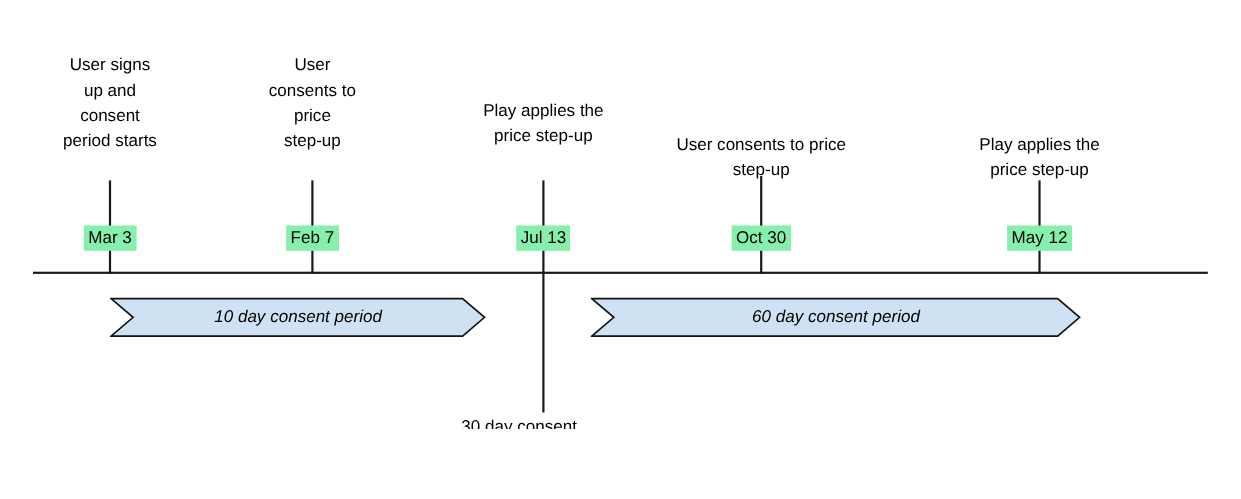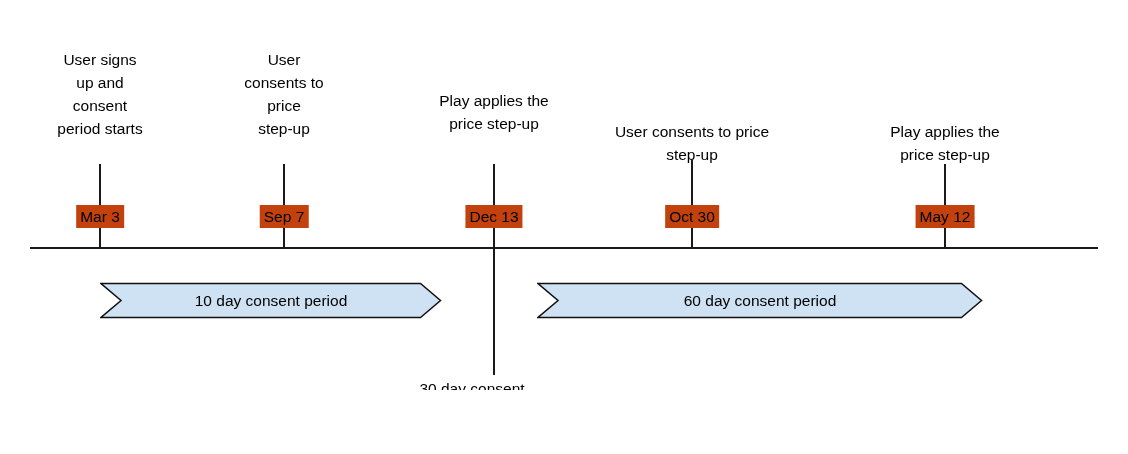--- a/index.html
+++ b/index.html
@@ -43,21 +43,21 @@
     position: absolute;
     left: -1px;
     width: 2px;
     background: #1a1a1a;
   }
   .event-date {
     position: absolute;
     left: 0;
     top: 205px;
     transform: translateX(-50%);
-    background: #c2410c;
+    background: #86efac;
     font-size: 15.5px;
     line-height: 23px;
     padding: 0 4px;
     white-space: nowrap;
   }
   .e1 { left: 100px; }
   .e2 { left: 284px; }
   .e3 { left: 494px; }
   .e4 { left: 692px; }
   .e5 { left: 945px; }
@@ -80,22 +80,23 @@
     top: 377px;
     transform: translateX(-50%);
     width: 220px;
     text-align: center;
     white-space: pre-line;
     font-size: 15.5px;
     line-height: 23px;
   }
   .banner {
     position: absolute;
-    top: 282px;
+    top: 270px;
     height: 37px;
+    font-style: italic;
   }
   .banner svg { display: block; }
   .banner polygon {
     stroke: #111111;
     stroke-width: 1.5;
     stroke-linejoin: miter;
   }
   .banner-label {
     position: absolute;
     inset: 0;
@@ -122,28 +123,28 @@
     <div class="event-tick"></div>
     <div class="event-date">Mar 3</div>
   </div>
 
   <div class="event e2">
     <div class="event-label">User
 consents to
 price
 step-up</div>
     <div class="event-tick"></div>
-    <div class="event-date">Sep 7</div>
+    <div class="event-date">Feb 7</div>
   </div>
 
   <div class="event e3">
     <div class="event-label">Play applies the
 price step-up</div>
     <div class="event-tick"></div>
-    <div class="event-date">Dec 13</div>
+    <div class="event-date">Jul 13</div>
   </div>
 
   <div class="event e4">
     <div class="event-label">User consents to price
 step-up</div>
     <div class="event-tick"></div>
     <div class="event-date">Oct 30</div>
   </div>
 
   <div class="event e5">

